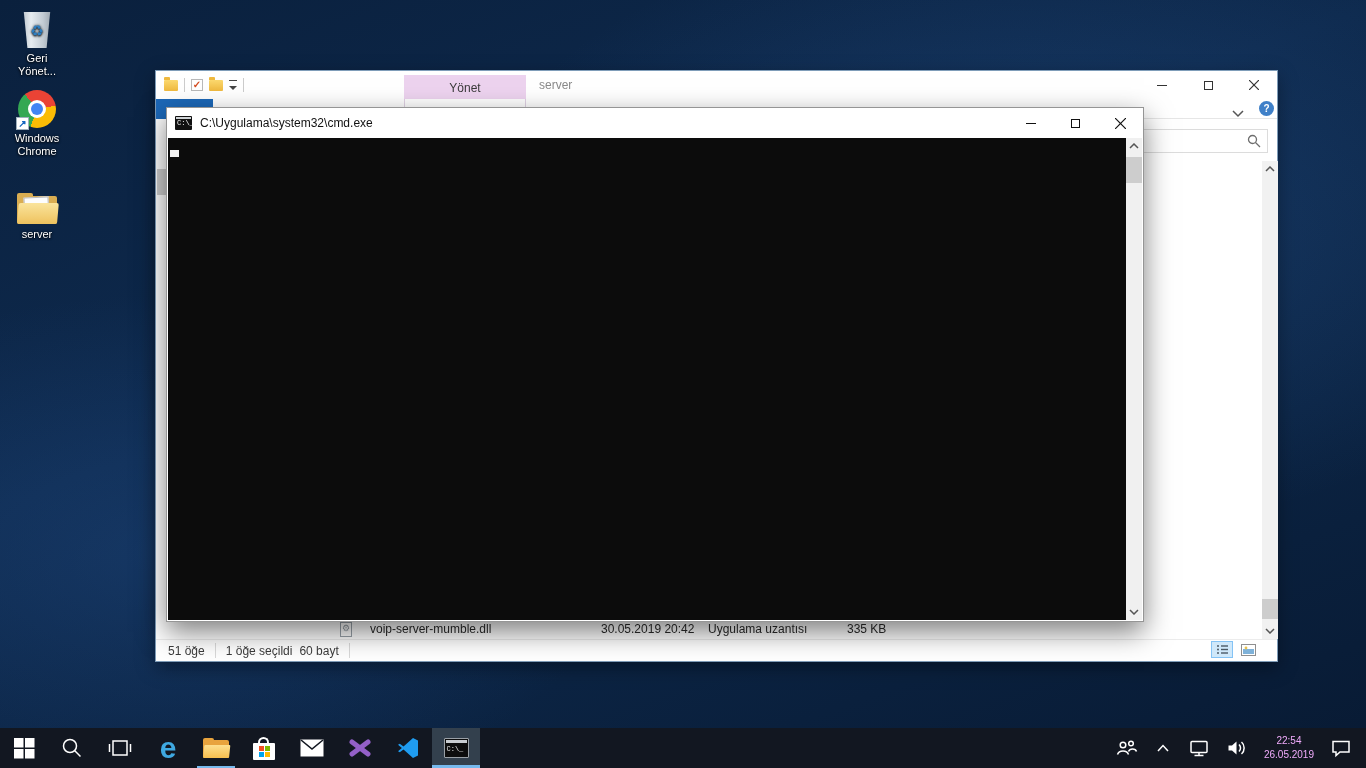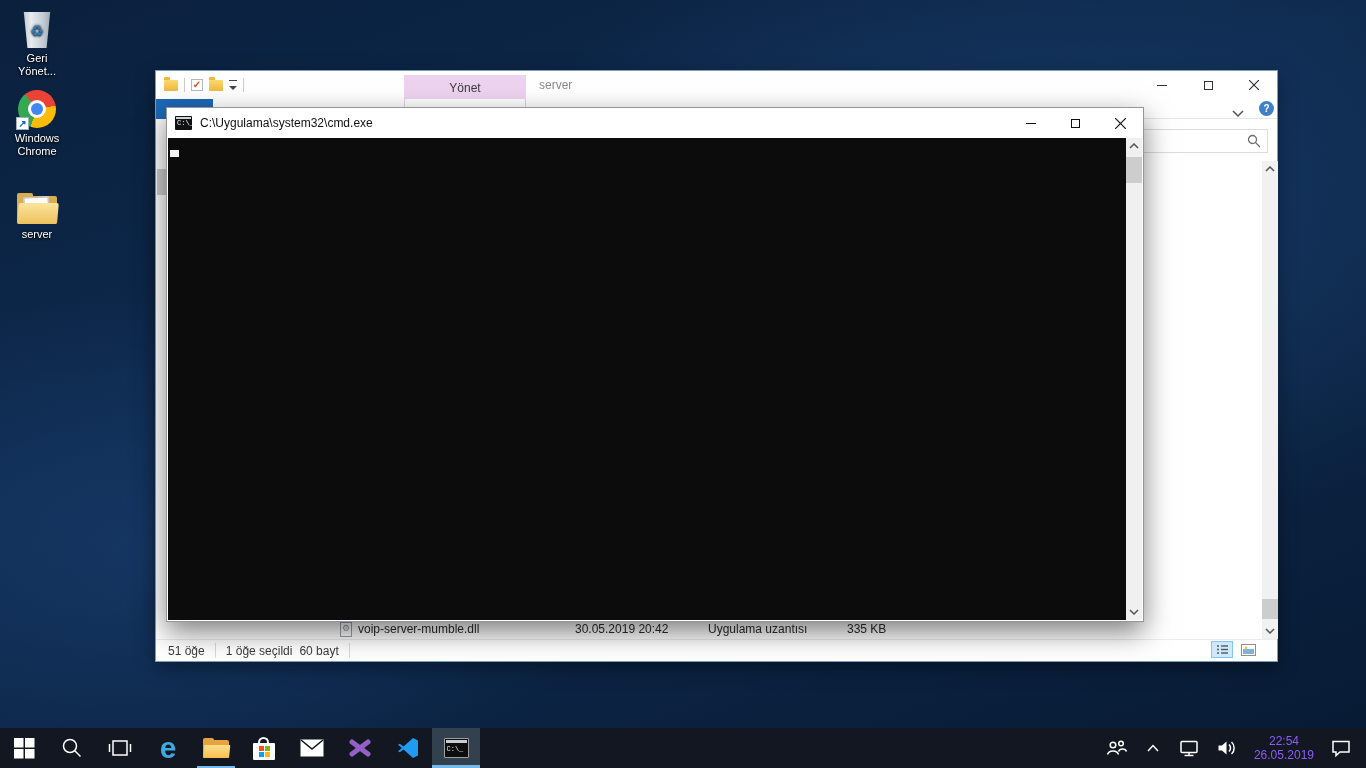--- a/index.html
+++ b/index.html
@@ -134,21 +134,21 @@
   .ms-grid { display:grid; grid-template-columns:5px 5px; grid-template-rows:5px 5px; gap:1px; }
   .ms-grid i:nth-child(1){background:#f25022;} .ms-grid i:nth-child(2){background:#7fba00;}
   .ms-grid i:nth-child(3){background:#00a4ef;} .ms-grid i:nth-child(4){background:#ffb900;}
 
   .cmd-tbicon { position:relative; width:25px; height:20px; background:#0d0d0d; border:1px solid #9aa0a6; border-radius:1px; }
   .cmd-tbicon .bar { position:absolute; left:1px; right:1px; top:1px; height:3px; background:#c9cdd1; }
   .cmd-tbicon .txt { position:absolute; left:2px; top:6px; color:#eee; font-size:7px; font-family:"Liberation Mono", monospace; }
 
   .tray { margin-left:auto; display:flex; align-items:center; gap:8px; padding-right:10px; }
   .tray-btn { height:40px; display:flex; align-items:center; justify-content:center; padding:0 4px; }
-  .clock { color:#8b5cf6; font-size:12px; text-align:center; line-height:14px; padding:0 4px; }
+  .clock { color:#f0abfc; font-size:10px; text-align:center; line-height:14px; padding:0 4px; }
 
   svg.white-icon { stroke:#fff; fill:none; stroke-width:1.5; }
   svg.gray-chevron { stroke:#555; fill:none; stroke-width:1.5; }
 </style>
 </head>
 <body>
 
 <div id="screen">
 
   <div class="desk-icon" style="left:4px; top:8px;">
@@ -253,22 +253,22 @@
       <div class="thumb"></div>
       <div class="arrow" style="bottom:0;">
         <svg class="gray-chevron" width="10" height="6">
             <polyline points="1,1 5,5 9,1"></polyline>
           </svg>
       </div>
     </div>
 
     <div class="file-row">
       <div class="dll-icon"></div>
-      <div class="fcell" style="left:191px;">voip-server-mumble.dll</div>
-      <div class="fcell" style="left:408px;">30.05.2019 20:42</div>
+      <div class="fcell" style="left:203px;">voip-server-mumble.dll</div>
+      <div class="fcell" style="left:434px;">30.05.2019 20:42</div>
       <div class="fcell" style="left:541px;">Uygulama uzantısı</div>
       <div class="fcell" style="left:680px; width:56px; text-align:left;">335 KB</div>
     </div>
 
     <div class="statusbar">
       <span>51 öğe</span>
       <span class="sep"></span>
       <span>1 öğe seçildi</span>
       <span style="width:7px;"></span>
       <span>60 bayt</span>

